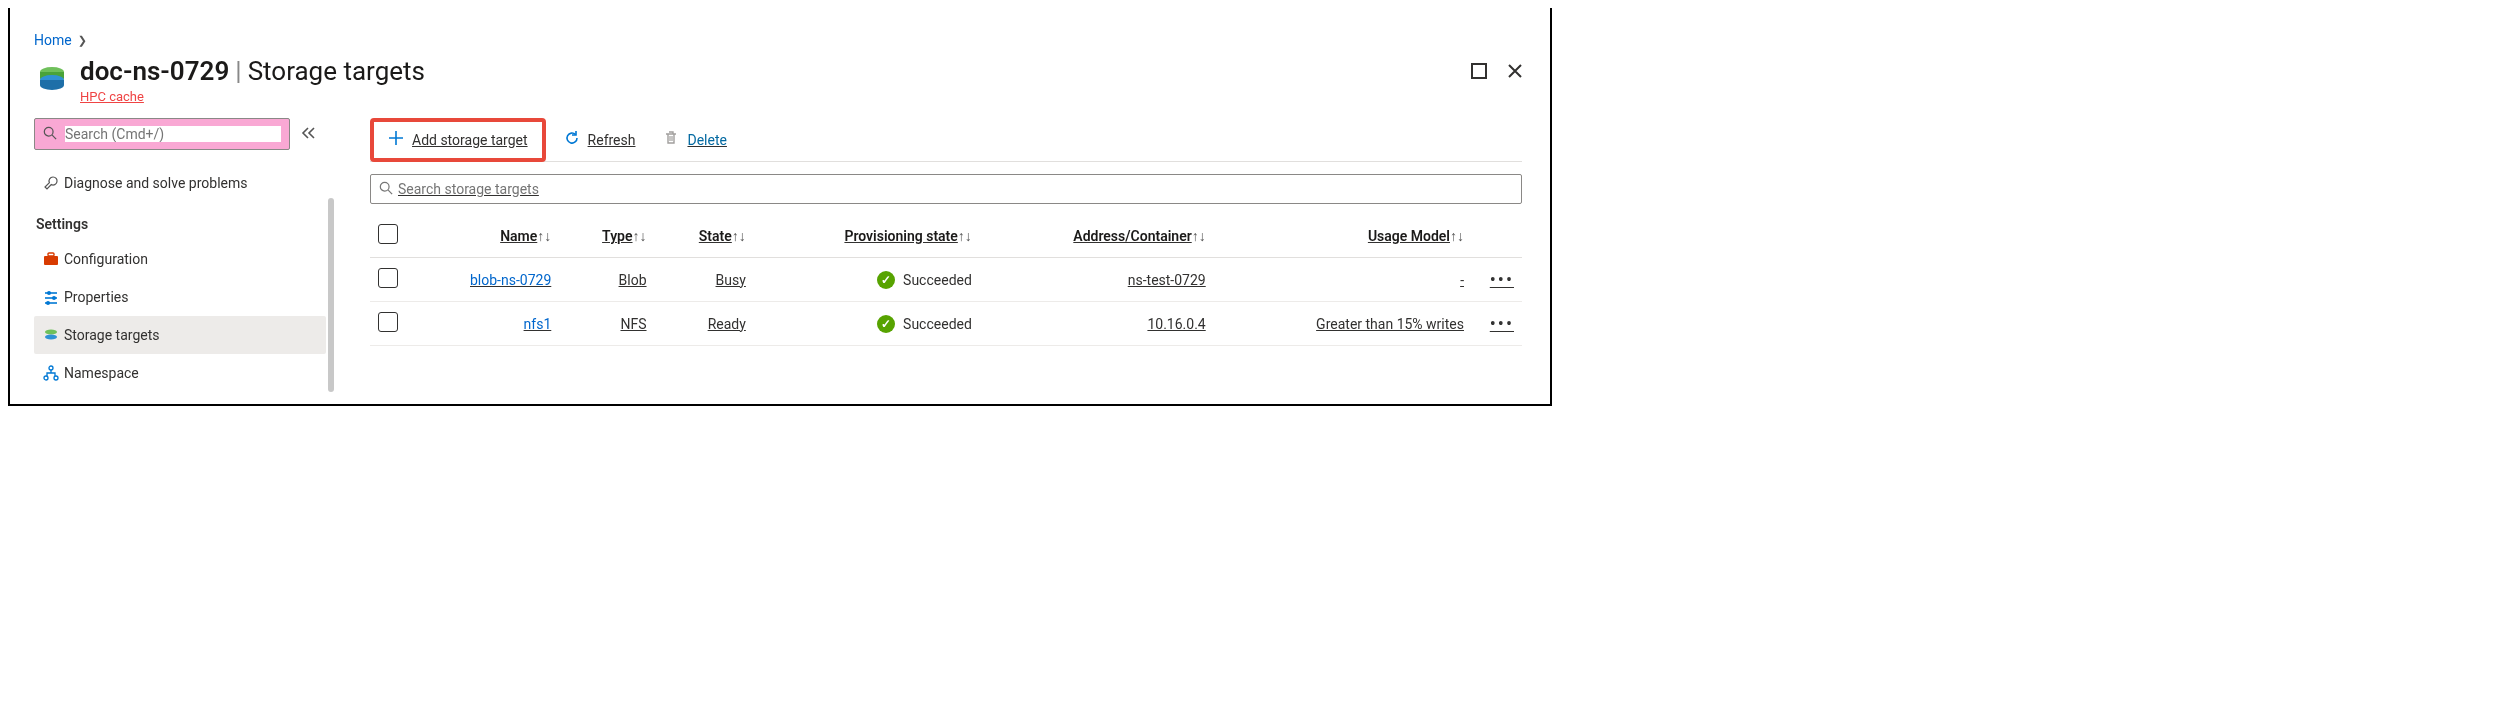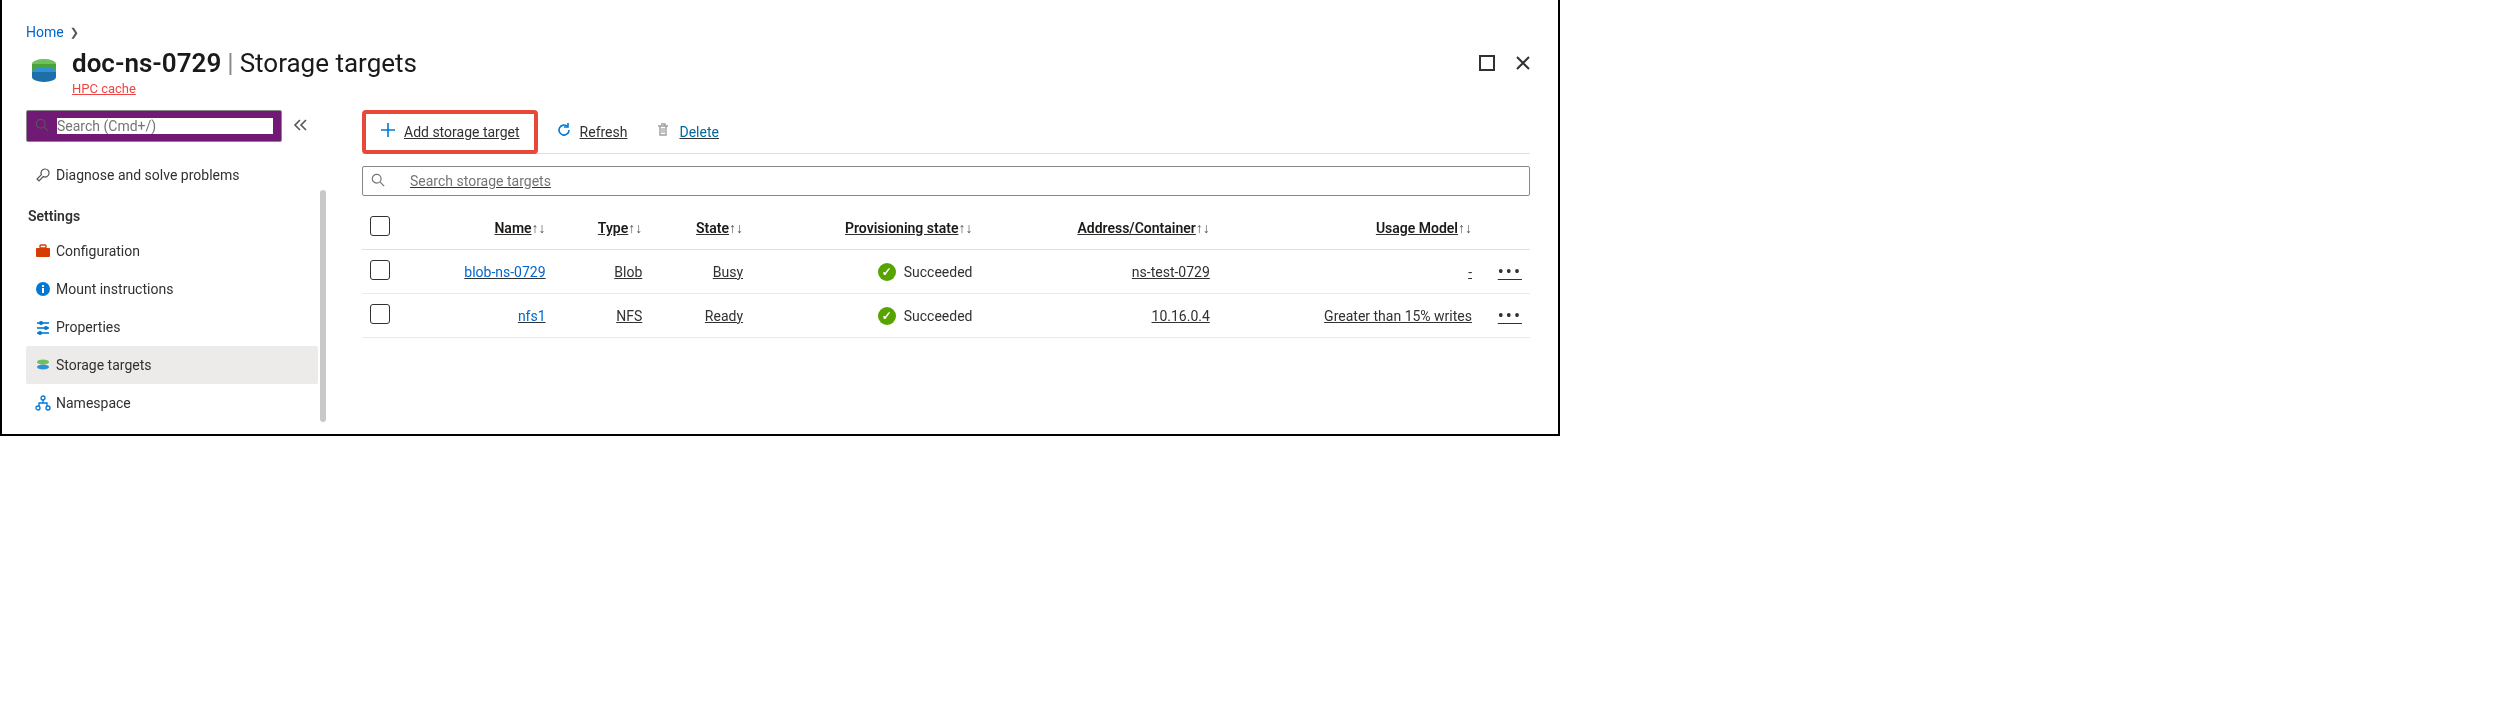--- a/index.html
+++ b/index.html
@@ -89,21 +89,21 @@
   .search-box {
     display: flex;
     align-items: center;
     gap: 8px;
     border: 1px solid #8a8886;
     border-radius: 2px;
     height: 32px;
     padding: 0 8px;
     width: 256px;
     color: #555;
-    background: #701a75;
+    background: #f9a8d4;
   }
   .search-box input {
     border: none;
     outline: none;
     font: inherit;
     flex: 1;
     color: #323130;
   }
   .collapse-btn { color: #555; }
 
@@ -152,21 +152,21 @@
     border: 4px solid #e8483a;
     border-radius: 4px;
     display: inline-flex;
     padding: 2px 4px;
   }
 
   
   .filter-box {
     display: flex;
     align-items: center;
-    gap: 25px;
+    gap: 5px;
     border: 1px solid #8a8886;
     border-radius: 2px;
     height: 30px;
     padding: 0 8px;
     margin: 12px 0 10px 0;
     color: #767676;
   }
   .filter-box input {
     border: none;
     outline: none;
@@ -200,21 +200,21 @@
     display: inline-flex; align-items: center; justify-content: center;
     color: #fff; font-size: 12px; font-weight: bold;
   }
   .more { color: #333; font-size: 18px; letter-spacing: 2px; text-align: right; }
   .col-chk { width: 34px; }
   .col-more { width: 50px; }
 
   .frame {
     border: 2px solid #000;
     border-top: none;
-    margin: 0;
+    margin: 8px;
     padding-top: 14px;
     padding-bottom: 12px;
   }
 </style>
 </head>
 <body>
 
 <div class="frame">
 
   <div class="breadcrumb">
@@ -285,30 +285,20 @@
       <div class="nav-item">
         <span class="nav-icon">
           <svg width="16" height="16" viewBox="0 0 16 16">
               <rect x="1" y="5" width="14" height="9" rx="1" fill="#d83b01"></rect>
               <rect x="5" y="2" width="6" height="3" rx="1" fill="none" stroke="#d83b01" stroke-width="1.4"></rect>
             </svg>
         </span>
         <span class="label">Configuration</span>
       </div>
 
-      <div class="nav-item">
-        <span class="nav-icon">
-          <svg width="16" height="16" viewBox="0 0 16 16">
-              <circle cx="8" cy="8" r="7" fill="#0078d4"></circle>
-              <rect x="7" y="7" width="2" height="5" fill="#fff"></rect>
-              <rect x="7" y="4" width="2" height="2" fill="#fff"></rect>
-            </svg>
-        </span>
-        <span class="label">Mount instructions</span>
-      </div>
 
       <div class="nav-item">
         <span class="nav-icon">
           <svg width="16" height="16" viewBox="0 0 16 16">
             <line x1="2" y1="4" x2="14" y2="4" stroke="#0078d4" stroke-width="1.6"></line>
               <circle cx="6" cy="4" r="2" fill="#0078d4"></circle>
             <line x1="2" y1="9" x2="14" y2="9" stroke="#0078d4" stroke-width="1.6"></line>
               <circle cx="11" cy="9" r="2" fill="#0078d4"></circle>
             <line x1="2" y1="14" x2="14" y2="14" stroke="#0078d4" stroke-width="1.6"></line>
               <circle cx="5" cy="14" r="2" fill="#0078d4"></circle>

